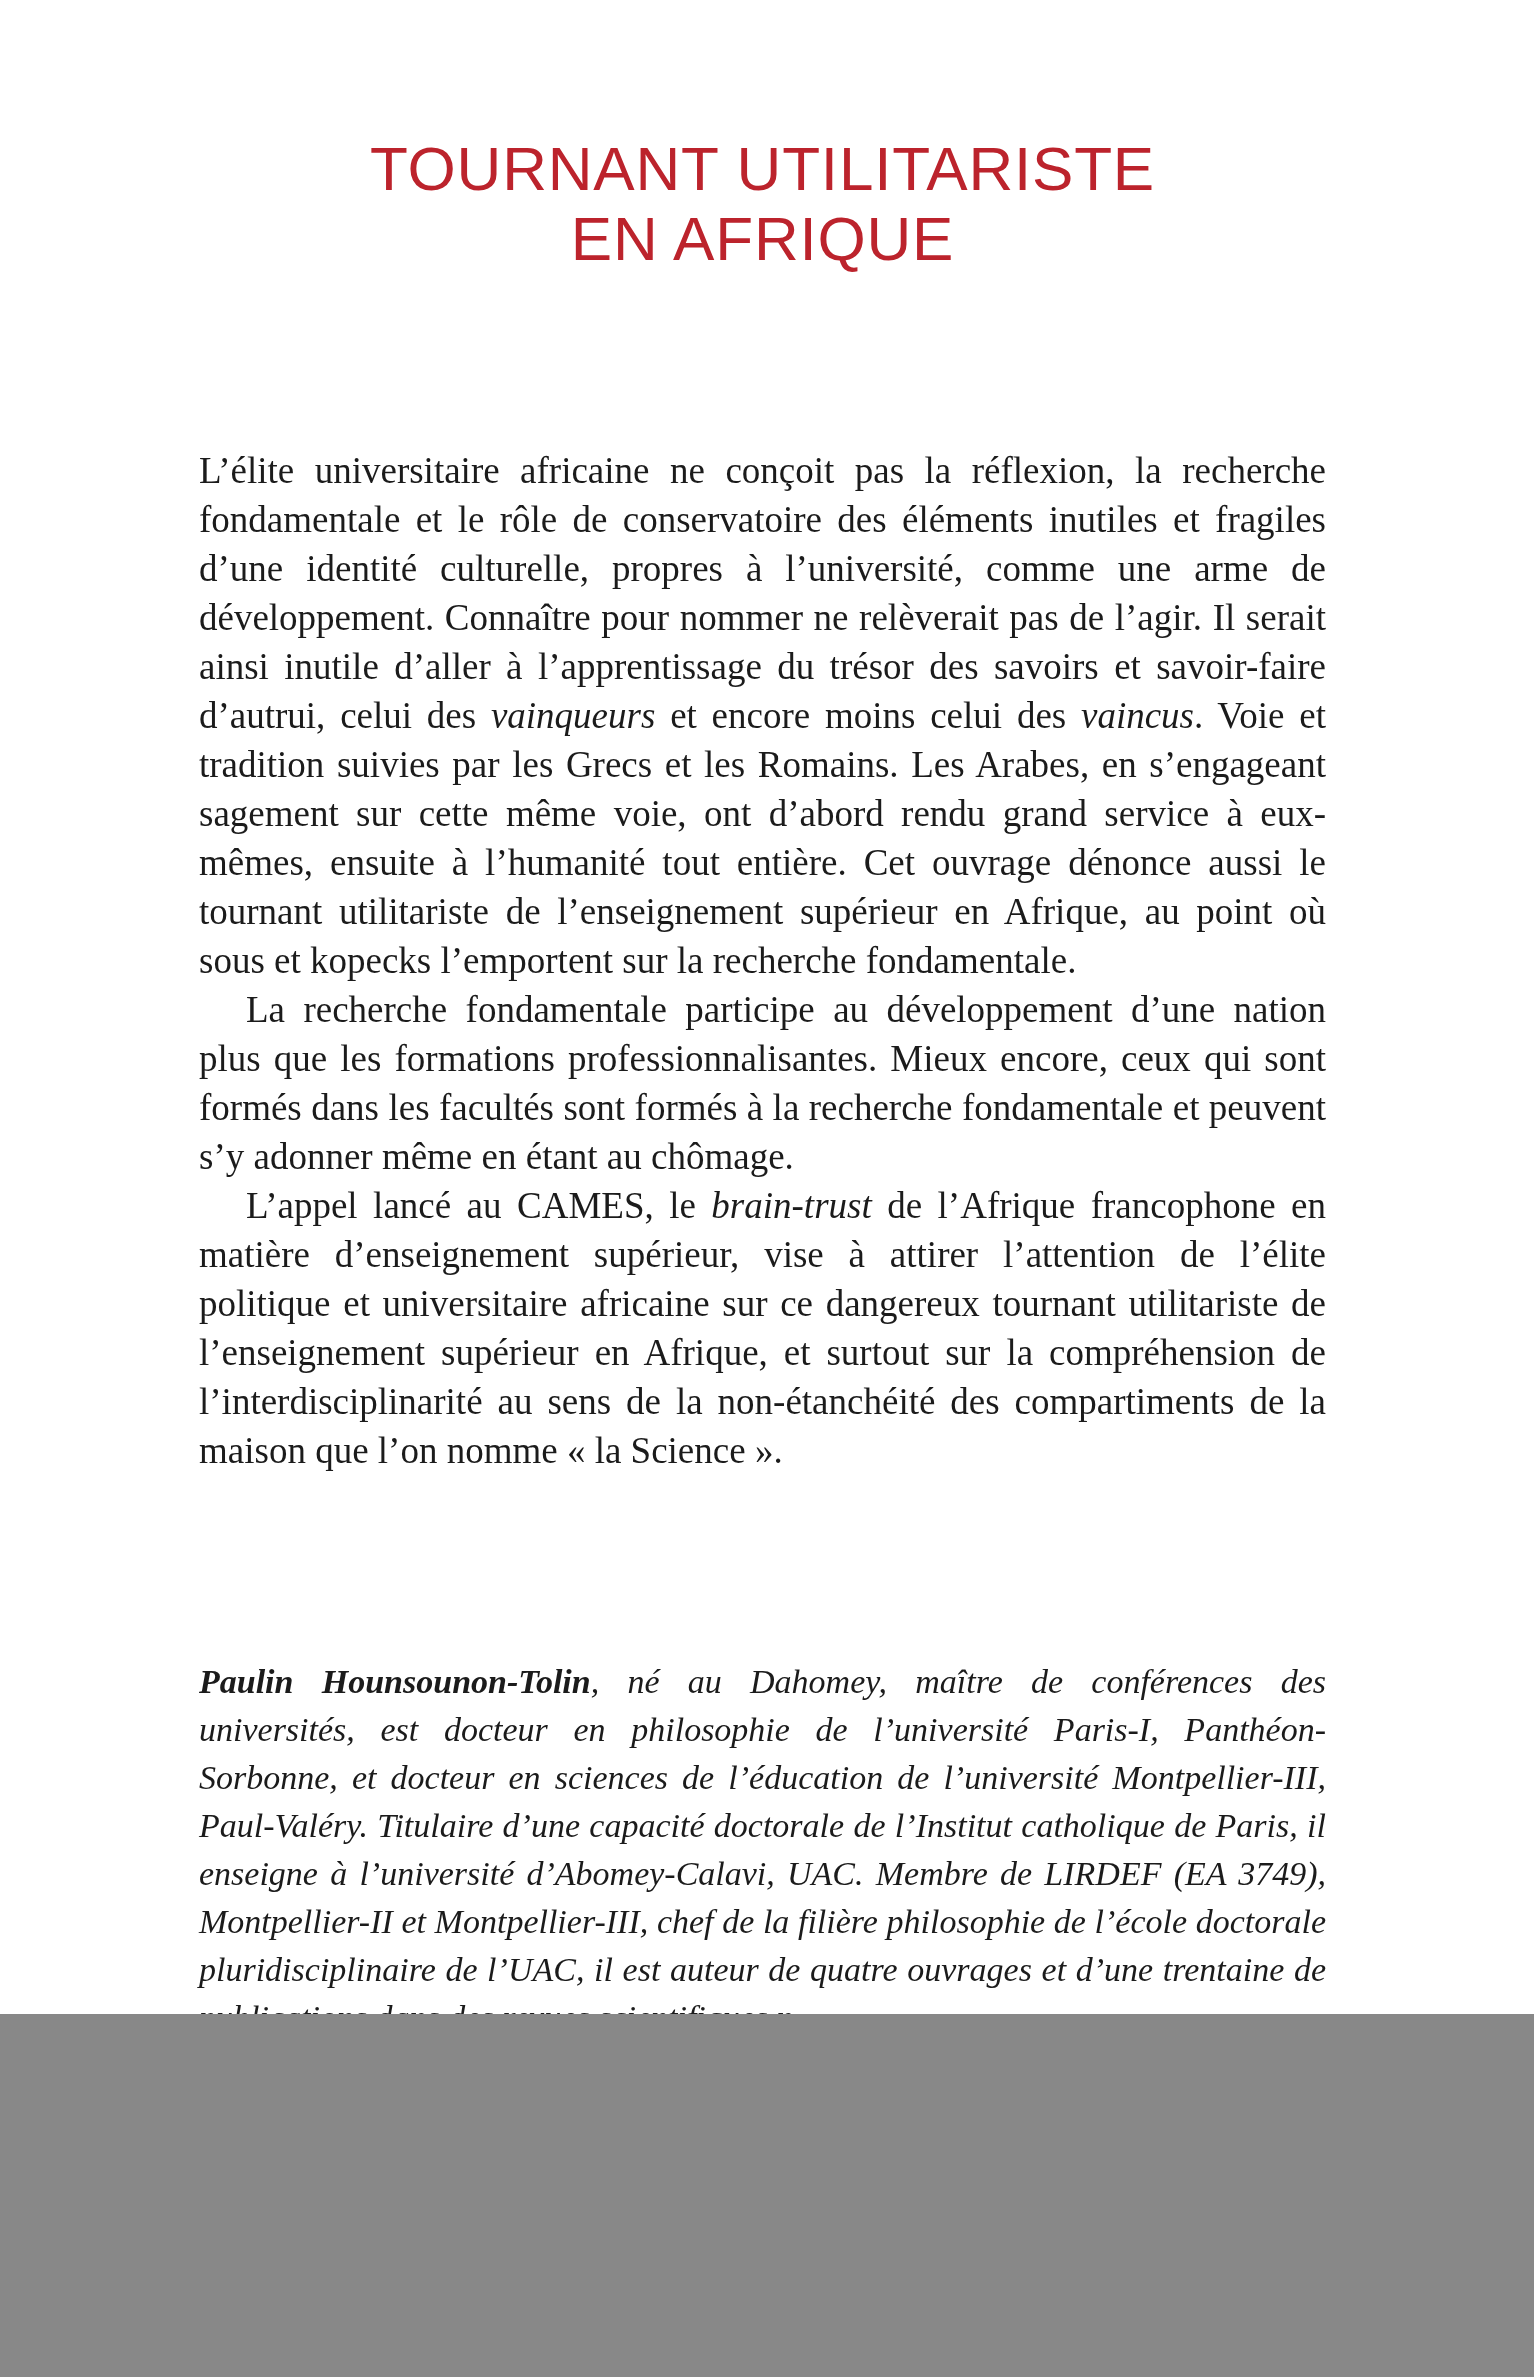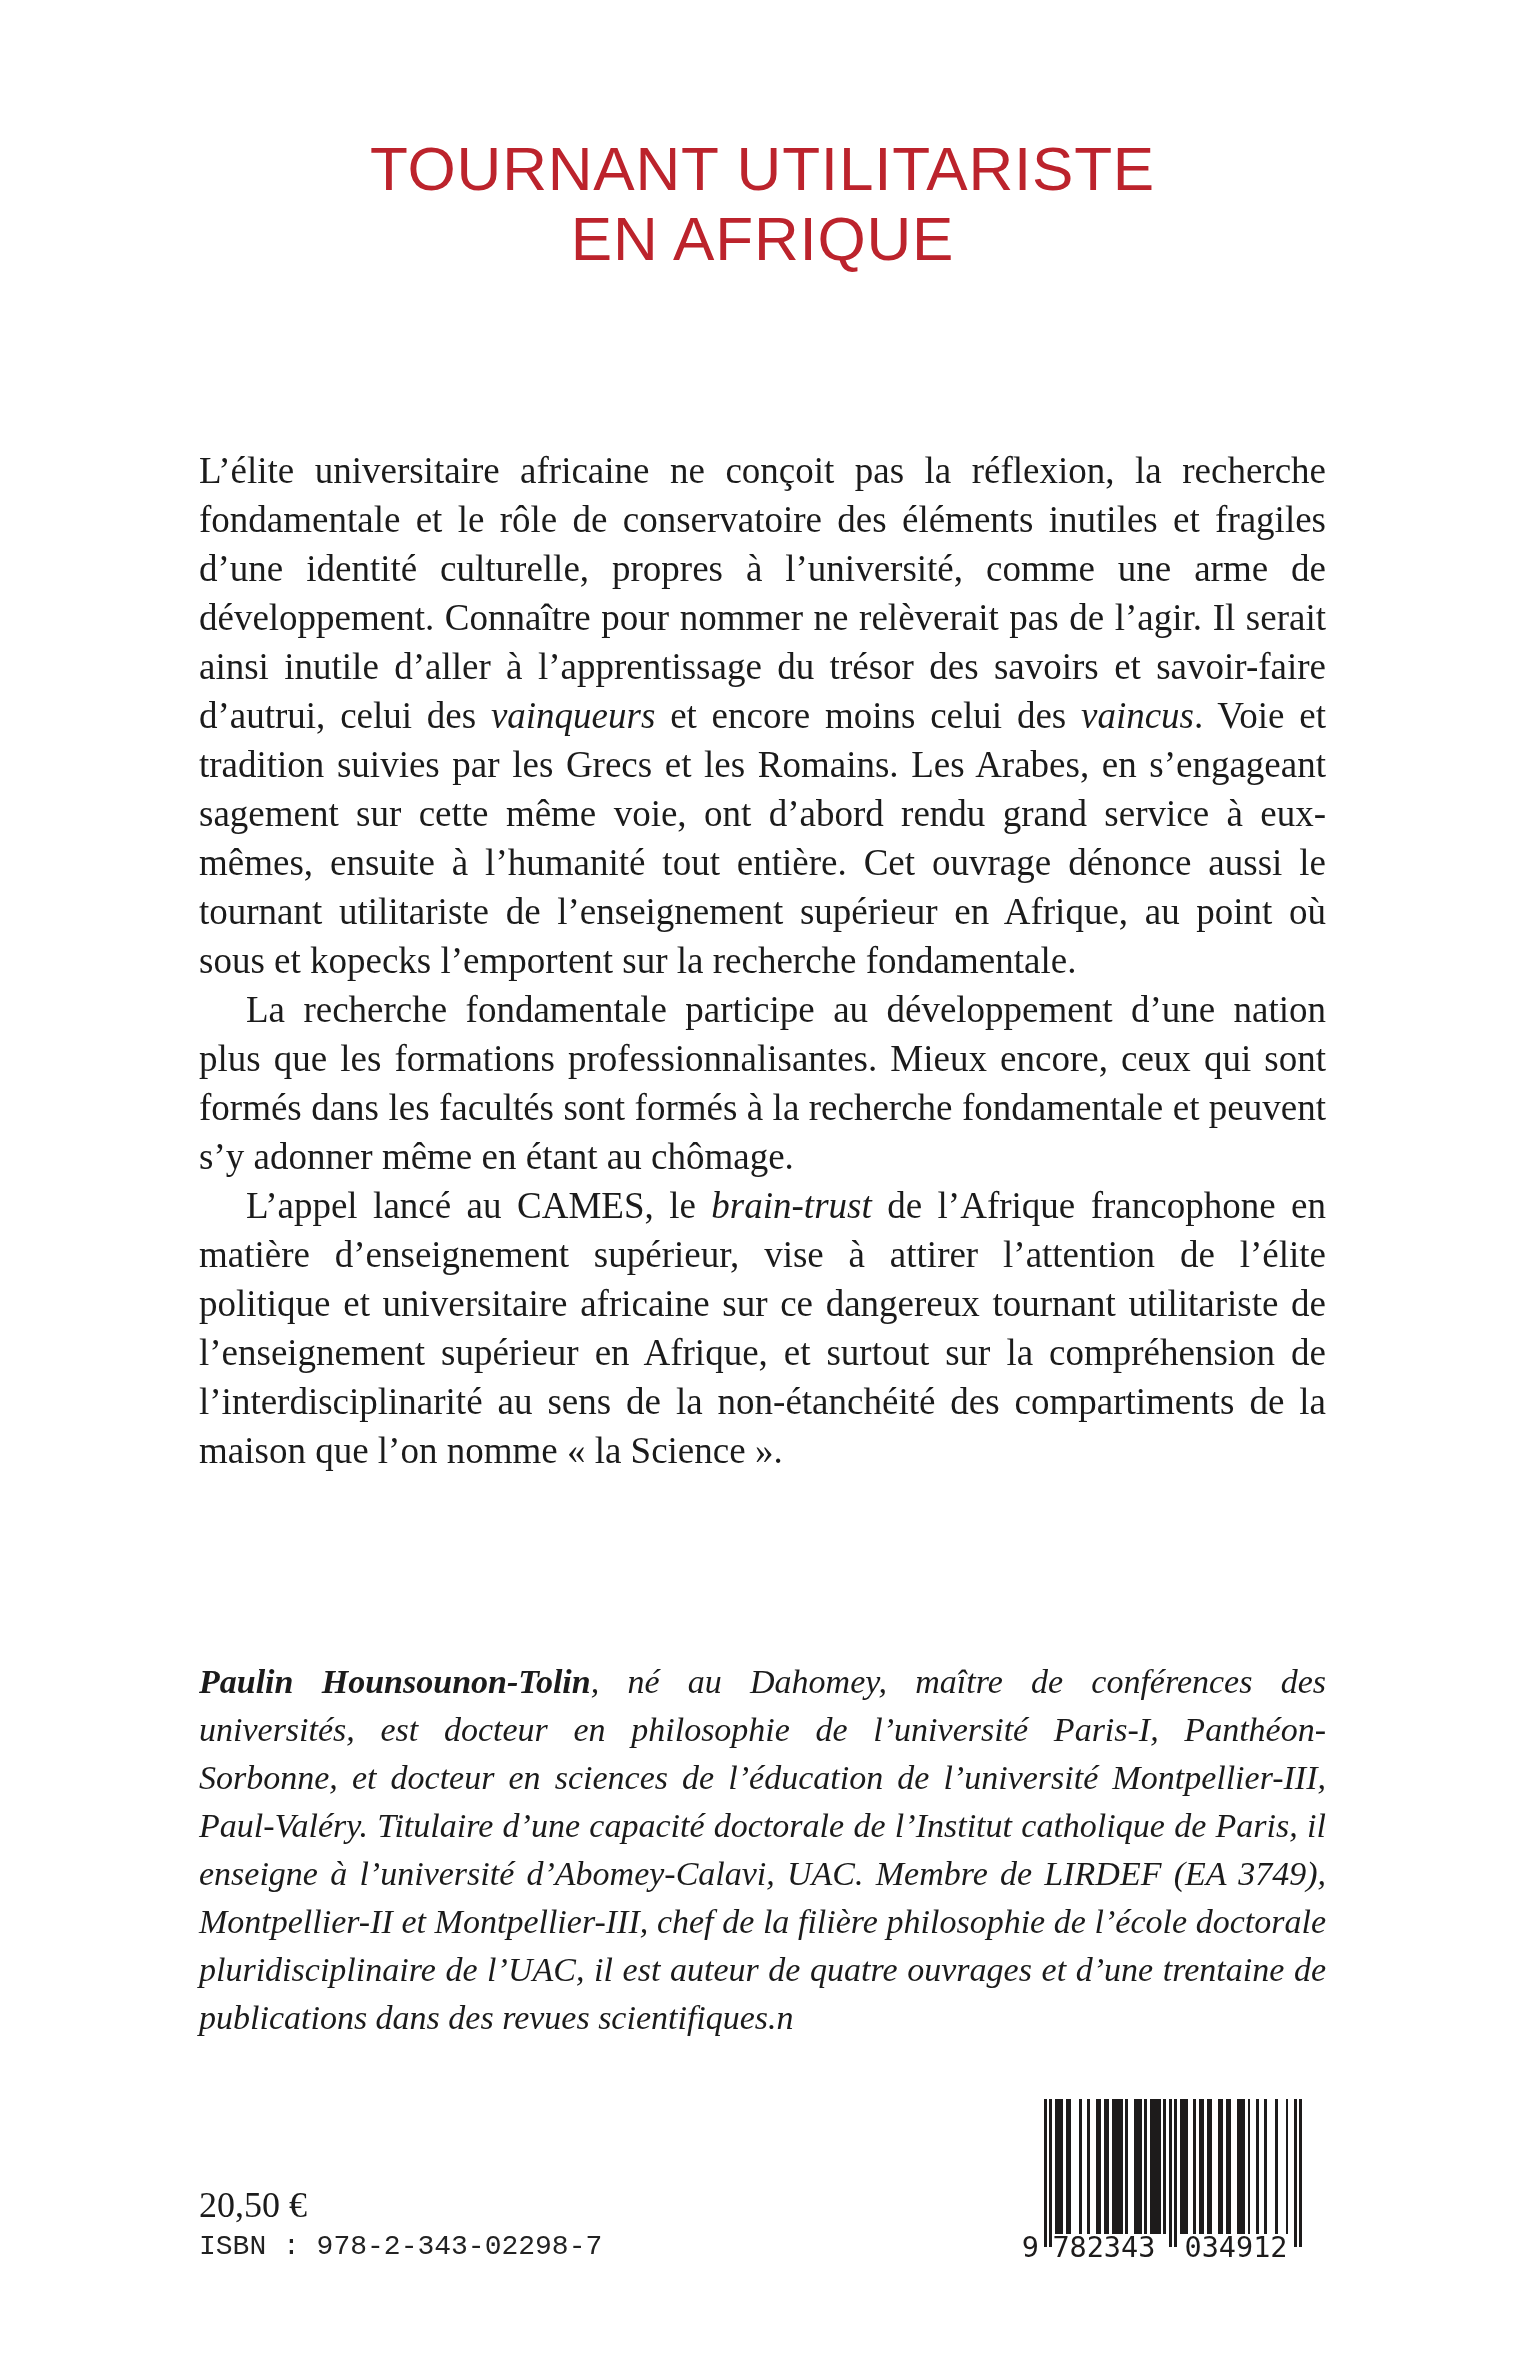--- a/index.html
+++ b/index.html
@@ -1,18 +1,18 @@
 <!DOCTYPE html>
 <html style="font-size:13.4px"><head>
 <meta charset="utf-8">
 <style>
   html,body{margin:0;padding:0;background:#888;}
   .page{
     position:relative;
-    width:1534px;height:2377px;
+    width:1534px;height:2014px;
     background:#ffffff;
     overflow:hidden;
     font-family:"Liberation Serif", serif;
     color:#1b1b1b;
   }
   .title-block{
     position:absolute;
     left:199px;top:134px;width:1127px;
     text-align:center;
     font-family:"Liberation Sans", sans-serif;

